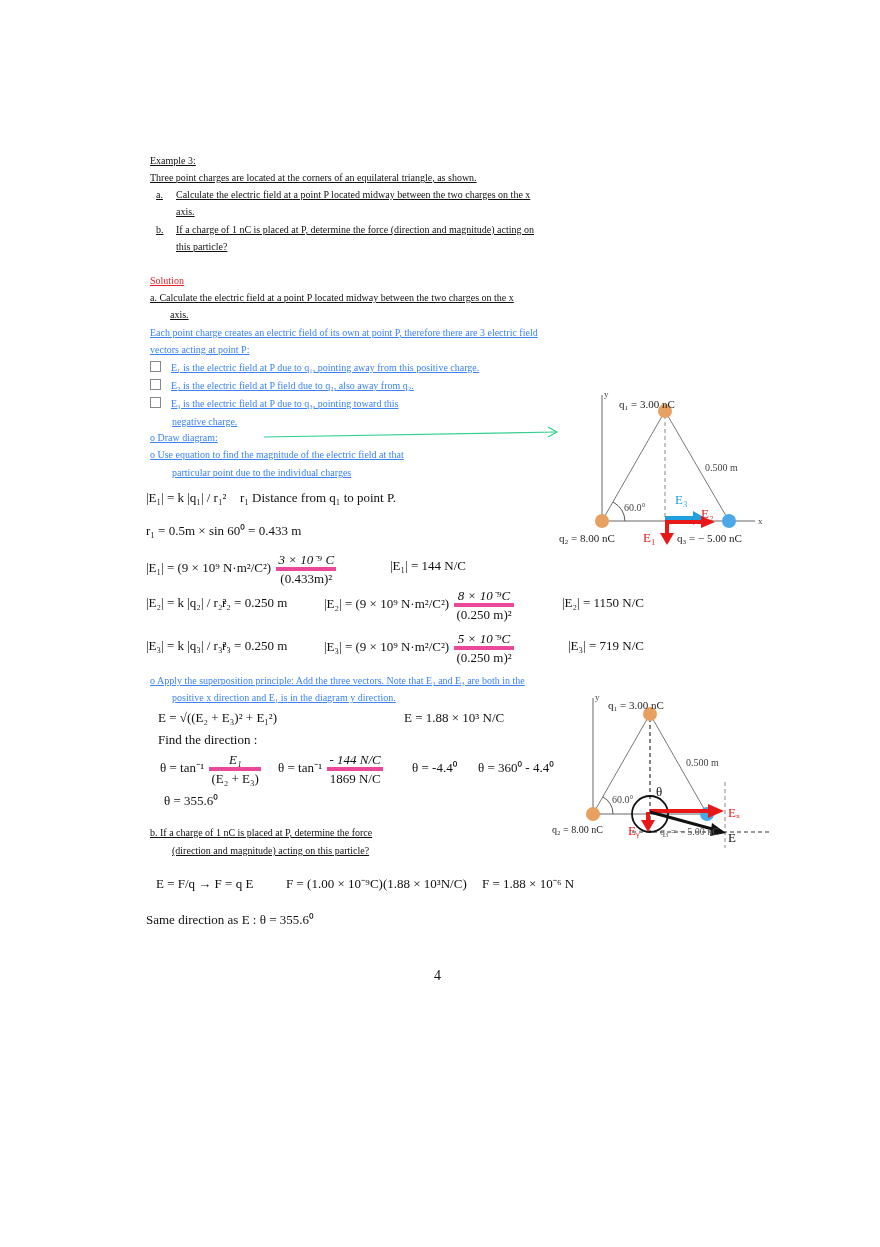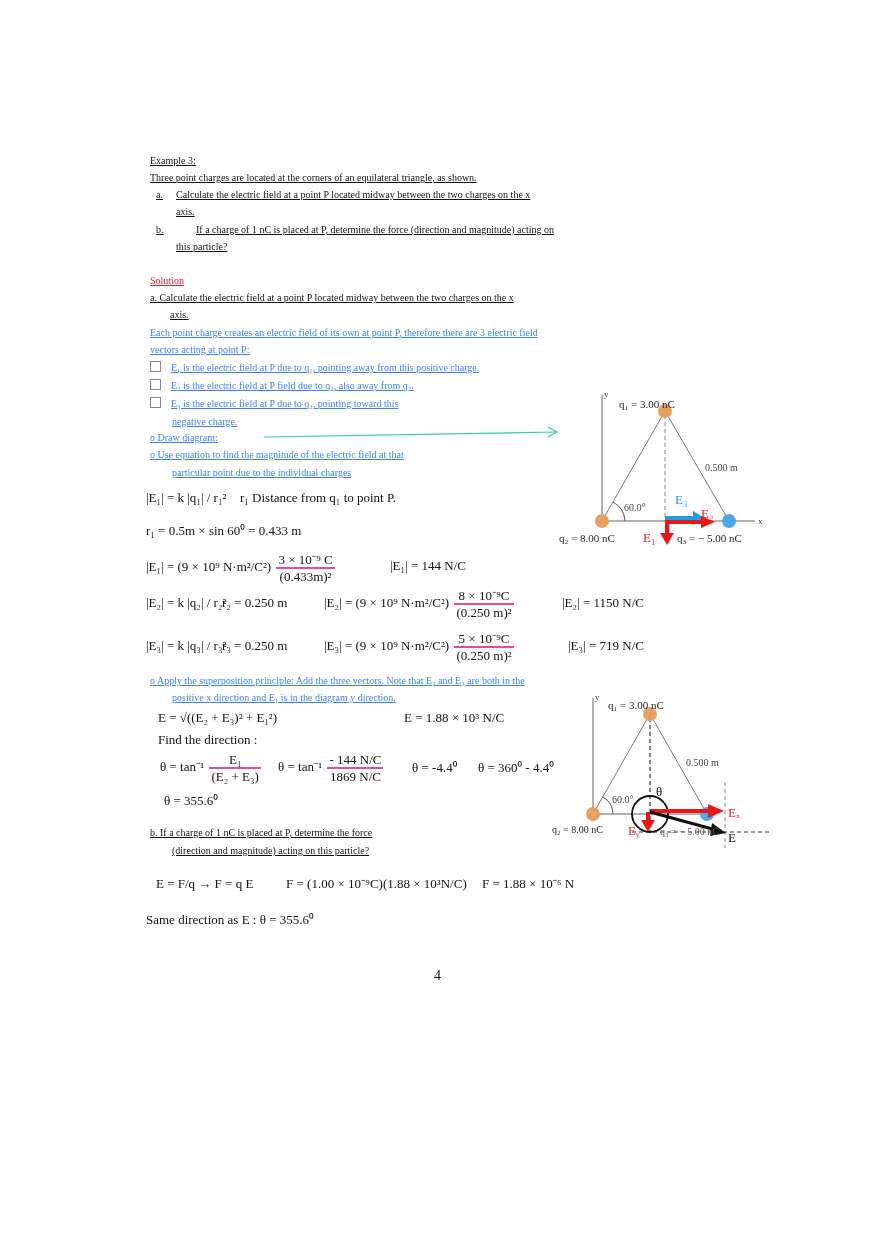--- a/index.html
+++ b/index.html
@@ -4,38 +4,38 @@
 <style>
   html, body { margin: 0; padding: 0; background: #ffffff; }
   body { width: 880px; height: 1247px; position: relative; overflow: hidden;
          font-family: "Liberation Serif", serif; color: #111; }
   .page { position: absolute; left: 0; top: 0; width: 880px; height: 1247px; }
   .t { position: absolute; font-size: 10px; line-height: 17px; white-space: nowrap; text-decoration: underline; }
   .blue { color: #3b82f6; }
   .red { color: #e0202a; }
   .eq { position: absolute; font-size: 13px; line-height: 15px; white-space: nowrap; color: #111; }
   .frac { display: inline-block; vertical-align: middle; text-align: center; margin: 0 2px; }
-  .frac .num { display: block; border-bottom: 2px solid #ec4899; padding: 0 2px; }
+  .frac .num { display: block; border-bottom: 4px solid #ec4899; padding: 0 2px; font-style: italic; }
   .frac .den { display: block; padding: 0 2px; }
   .bullet { display: inline-block; width: 9px; height: 9px; border: 1px solid #888; margin-right: 10px; vertical-align: -1px; }
   .diagram { position: absolute; }
   .pagenum { position: absolute; left: 434px; top: 968px; font-size: 14px; }
 </style>
 </head>
 <body>
 
 <div class="page">
 
   <div class="t" style="left:150px;top:152px;">Example 3:</div>
   <div class="t" style="left:150px;top:169px;">Three point charges are located at the corners of an equilateral triangle, as shown.</div>
   <div class="t" style="left:156px;top:186px;">a.</div>
   <div class="t" style="left:176px;top:186px;">Calculate the electric field at a point P located midway between the two charges on the x</div>
   <div class="t" style="left:176px;top:203px;">axis.</div>
   <div class="t" style="left:156px;top:221px;">b.</div>
-  <div class="t" style="left:176px;top:221px;margin-left:20px;">If a charge of 1 nC is placed at P, determine the force (direction and magnitude) acting on</div>
+  <div class="t" style="left:176px;top:221px;">If a charge of 1 nC is placed at P, determine the force (direction and magnitude) acting on</div>
   <div class="t" style="left:176px;top:238px;">this particle?</div>
 
   <div class="t red" style="left:150px;top:272px;">Solution</div>
   <div class="t" style="left:150px;top:289px;">a.  Calculate the electric field at a point P located midway between the two charges on the x</div>
   <div class="t" style="left:170px;top:306px;">axis.</div>
   <div class="t blue" style="left:150px;top:324px;">Each point charge creates an electric field of its own at point P, therefore there are 3 electric field</div>
   <div class="t blue" style="left:150px;top:341px;">vectors acting at point P:</div>
 
   <div class="t blue" style="left:150px;top:377px;">
     <span class="bullet"></span><span>E₂ is the electric field at P field due to q₂, also away from q₂.</span>

